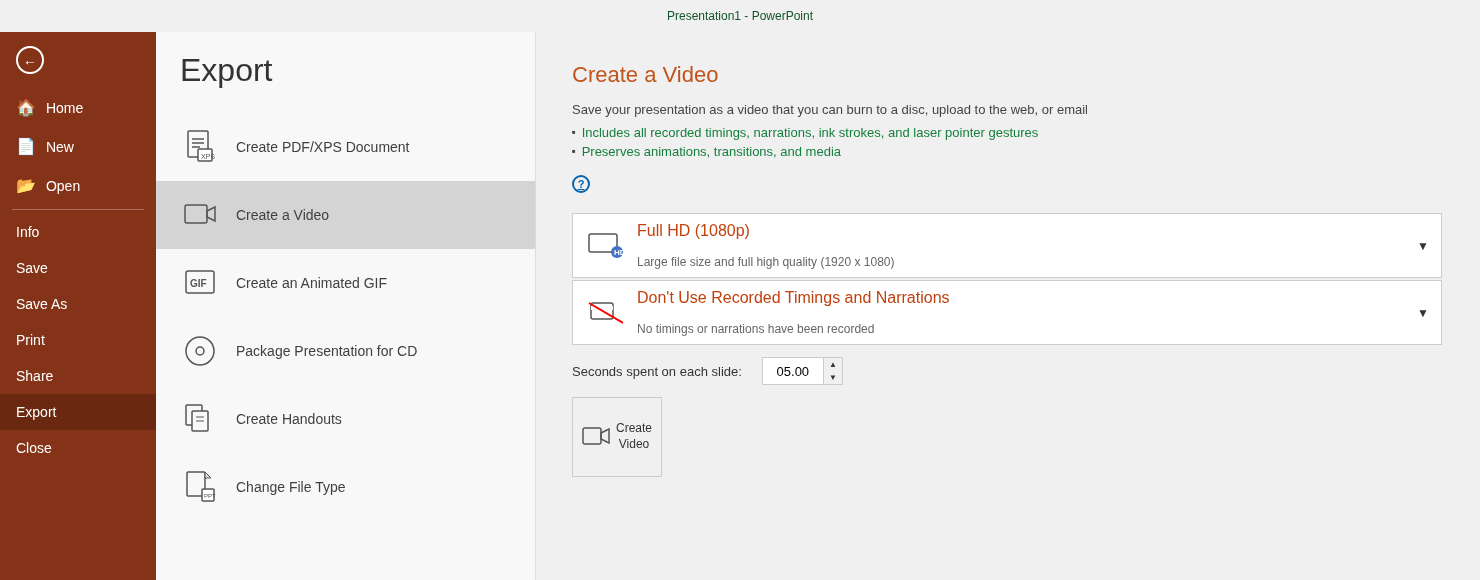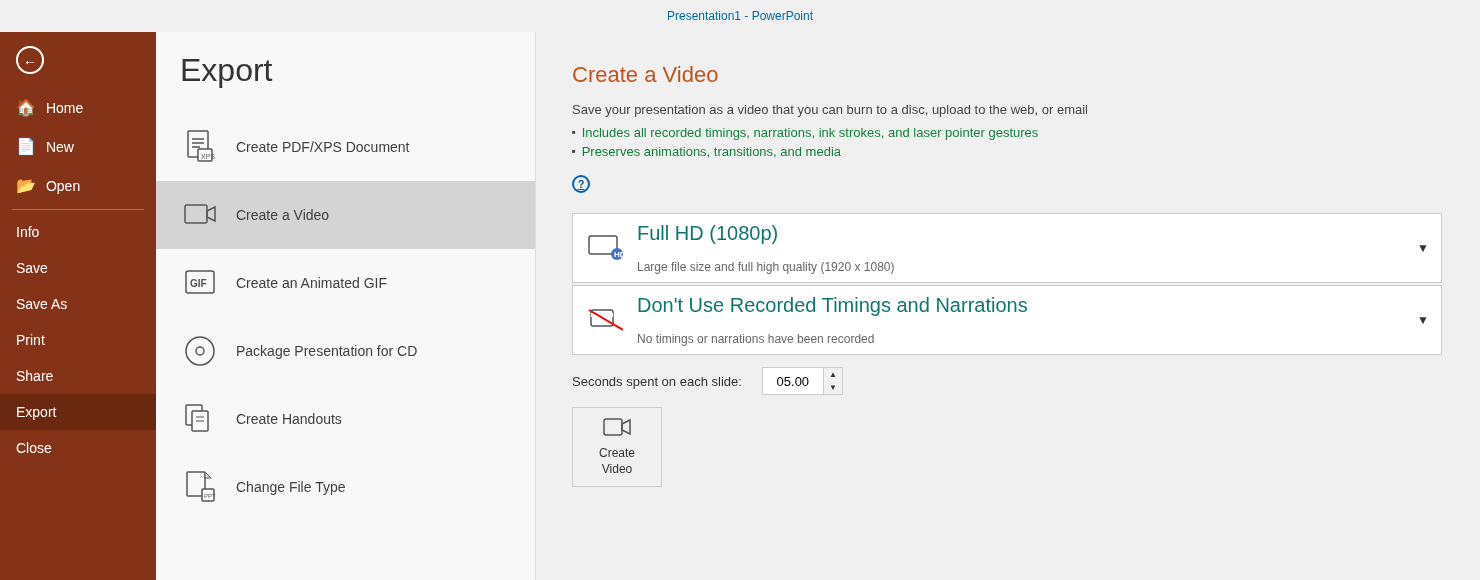--- a/index.html
+++ b/index.html
@@ -14,21 +14,21 @@
     }
 
     
     .title-bar {
       height: 32px;
       background: #f0f0f0;
       display: flex;
       align-items: center;
       justify-content: center;
       font-size: 12px;
-      color: #0369a1;
+      color: #14532d;
       flex-shrink: 0;
     }
 
     
     .app-body {
       display: flex;
       flex: 1;
       overflow: hidden;
     }
 
@@ -219,22 +219,22 @@
       justify-content: center;
       margin-right: 12px;
       flex-shrink: 0;
     }
 
     .dropdown-text {
       flex: 1;
     }
 
     .dropdown-text-main {
-      font-size: 20px;
-      color: #0f766e;
+      font-size: 16px;
+      color: #c2410c;
       display: block;
     }
 
     .dropdown-text-sub {
       font-size: 12px;
       color: #666;
       display: block;
       margin-top: 15px;
     }
 
@@ -289,21 +289,20 @@
       color: #333;
     }
 
     
     .create-video-btn {
       width: 90px;
       height: 80px;
       background: #f0f0f0;
       border: 1px solid #ccc;
       display: flex;
-      flex-direction: column;
       align-items: center;
       justify-content: center;
       cursor: pointer;
       gap: 6px;
       margin-top: 4px;
     }
 
     .create-video-btn-icon {
       font-size: 22px;
       color: #555;

